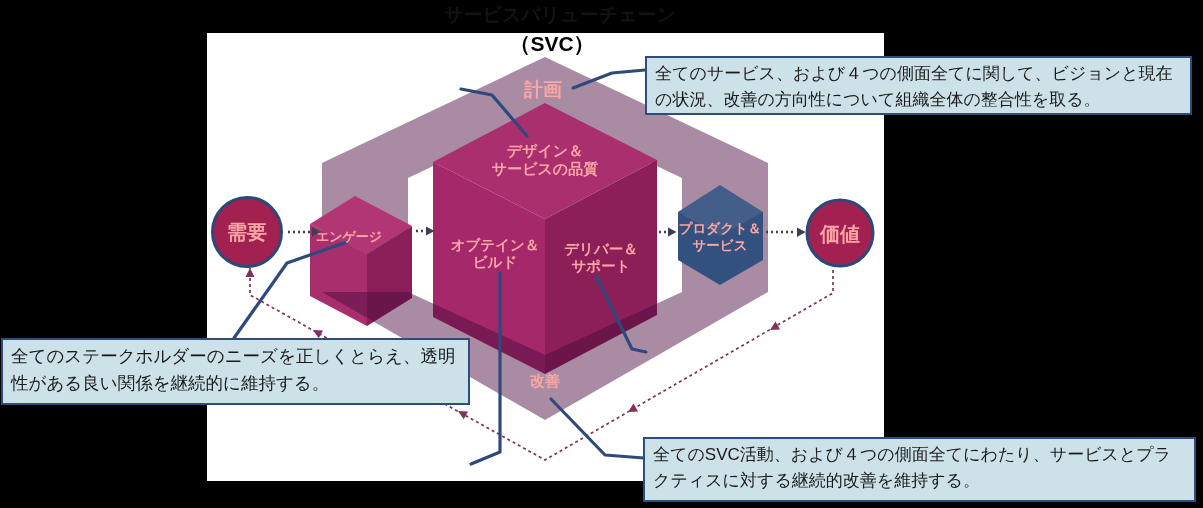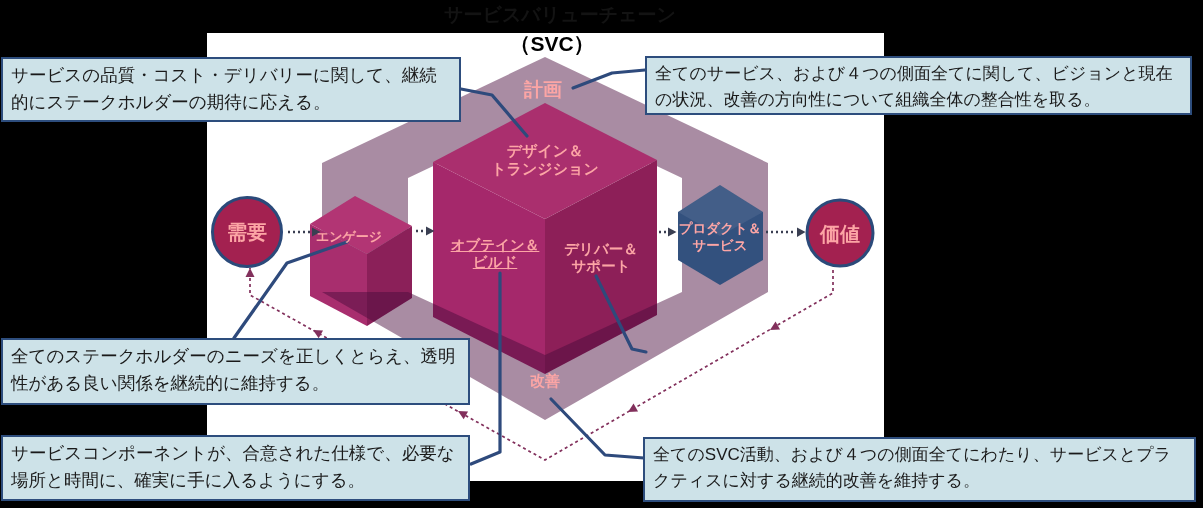--- a/index.html
+++ b/index.html
@@ -86,30 +86,28 @@
       <path d="M551,399 L605,455 L644,458"></path>
     </g>
   </svg>
 
   <div class="title-faint" style="left:430px;top:2px;width:260px;font-size:19px;">サービスバリューチェーン</div>
   <div class="title-svc" style="left:477px;top:30px;width:150px;font-size:21px;">（SVC）</div>
 
   <div class="lbl" style="left:503px;top:77px;width:80px;font-size:19px;">計画</div>
   <div class="lbl" style="left:505px;top:372px;width:80px;font-size:15px;">改善</div>
   <div class="lbl" style="left:465px;top:142px;width:160px;font-size:15px;line-height:18px;">デザイン＆
-トランジション</div>
-  <div class="lbl" style="left:424px;top:237px;width:142px;font-size:14.5px;line-height:17px;text-decoration:underline;">オブテイン＆
+サービスの品質</div>
+  <div class="lbl" style="left:424px;top:237px;width:142px;font-size:14.5px;line-height:17px;">オブテイン＆
 ビルド</div>
   <div class="lbl" style="left:530px;top:241px;width:142px;font-size:14.5px;line-height:17px;">デリバー＆
 サポート</div>
   <div class="lbl" style="left:301px;top:228px;width:96px;font-size:13px;">エンゲージ</div>
   <div class="lbl" style="left:660px;top:221px;width:120px;font-size:13.5px;line-height:16.5px;">プロダクト＆
 サービス</div>
   <div class="lbl" style="left:207px;top:219px;width:80px;font-size:20px;">需要</div>
   <div class="lbl" style="left:800px;top:221px;width:80px;font-size:20px;">価値</div>
 
-  <div class="callout" style="left:1px;top:57px;width:460px;height:65px;">サービスの品質・コスト・デリバリーに関して、継続的にステークホルダーの期待に応える。</div>
   <div class="callout right" style="left:645px;top:56px;width:547px;height:59px;">全てのサービス、および４つの側面全てに関して、ビジョンと現在の状況、改善の方向性について組織全体の整合性を取る。</div>
   <div class="callout" style="left:1px;top:338px;width:469px;height:67px;">全てのステークホルダーのニーズを正しくとらえ、透明性がある良い関係を継続的に維持する。</div>
-  <div class="callout" style="left:1px;top:435px;width:469px;height:66px;">サービスコンポーネントが、合意された仕様で、必要な場所と時間に、確実に手に入るようにする。</div>
   <div class="callout right" style="left:643px;top:437px;width:553px;height:65px;">全てのSVC活動、および４つの側面全てにわたり、サービスとプラクティスに対する継続的改善を維持する。</div>
 
 </div>
 
 </body></html>

